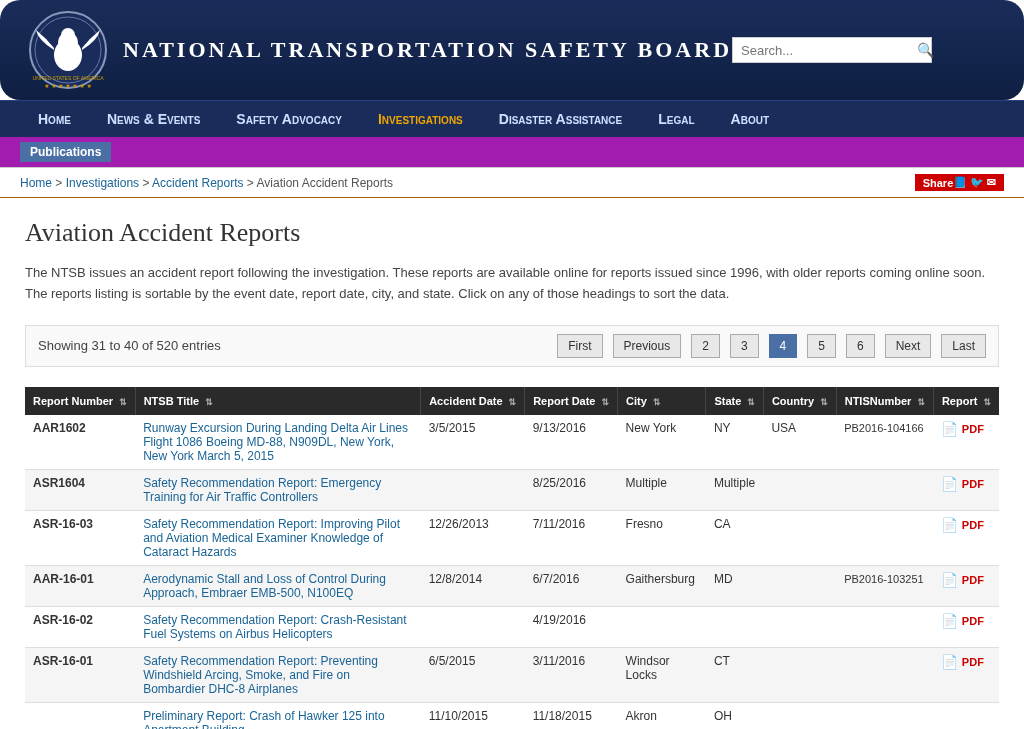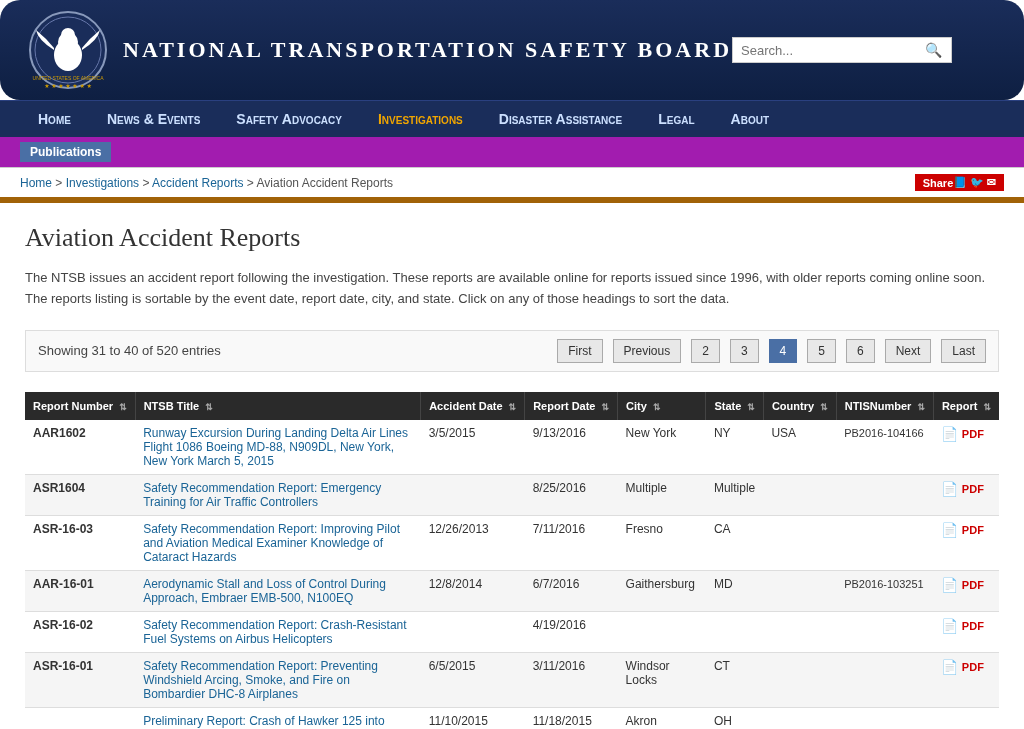--- a/index.html
+++ b/index.html
@@ -23,21 +23,21 @@
       letter-spacing: 3px;
       text-transform: uppercase;
       font-family: Georgia, serif;
     }
     .header-search {
       display: flex;
       align-items: center;
       background: #fff;
       border: 1px solid #ccc;
       padding: 4px 8px;
-      width: 220px;
+      width: 200px;
     }
     .header-search input {
       border: none;
       outline: none;
       width: 185px;
       font-size: 13px;
       color: #999;
     }
     .search-btn {
       background: none;
@@ -80,21 +80,21 @@
       font-size: 12px;
       font-weight: bold;
       display: inline-block;
     }
 
     
     .breadcrumb {
       padding: 6px 20px;
       font-size: 12px;
       color: #555;
-      border-bottom: 6px solid #a16207;
+      border-bottom: 1px solid #a16207;
       display: flex;
       justify-content: space-between;
       align-items: center;
     }
     .breadcrumb a { color: #1a6496; text-decoration: none; }
     .share-btn {
       background: #cc0000;
       color: #fff;
       padding: 2px 8px;
       font-size: 11px;

